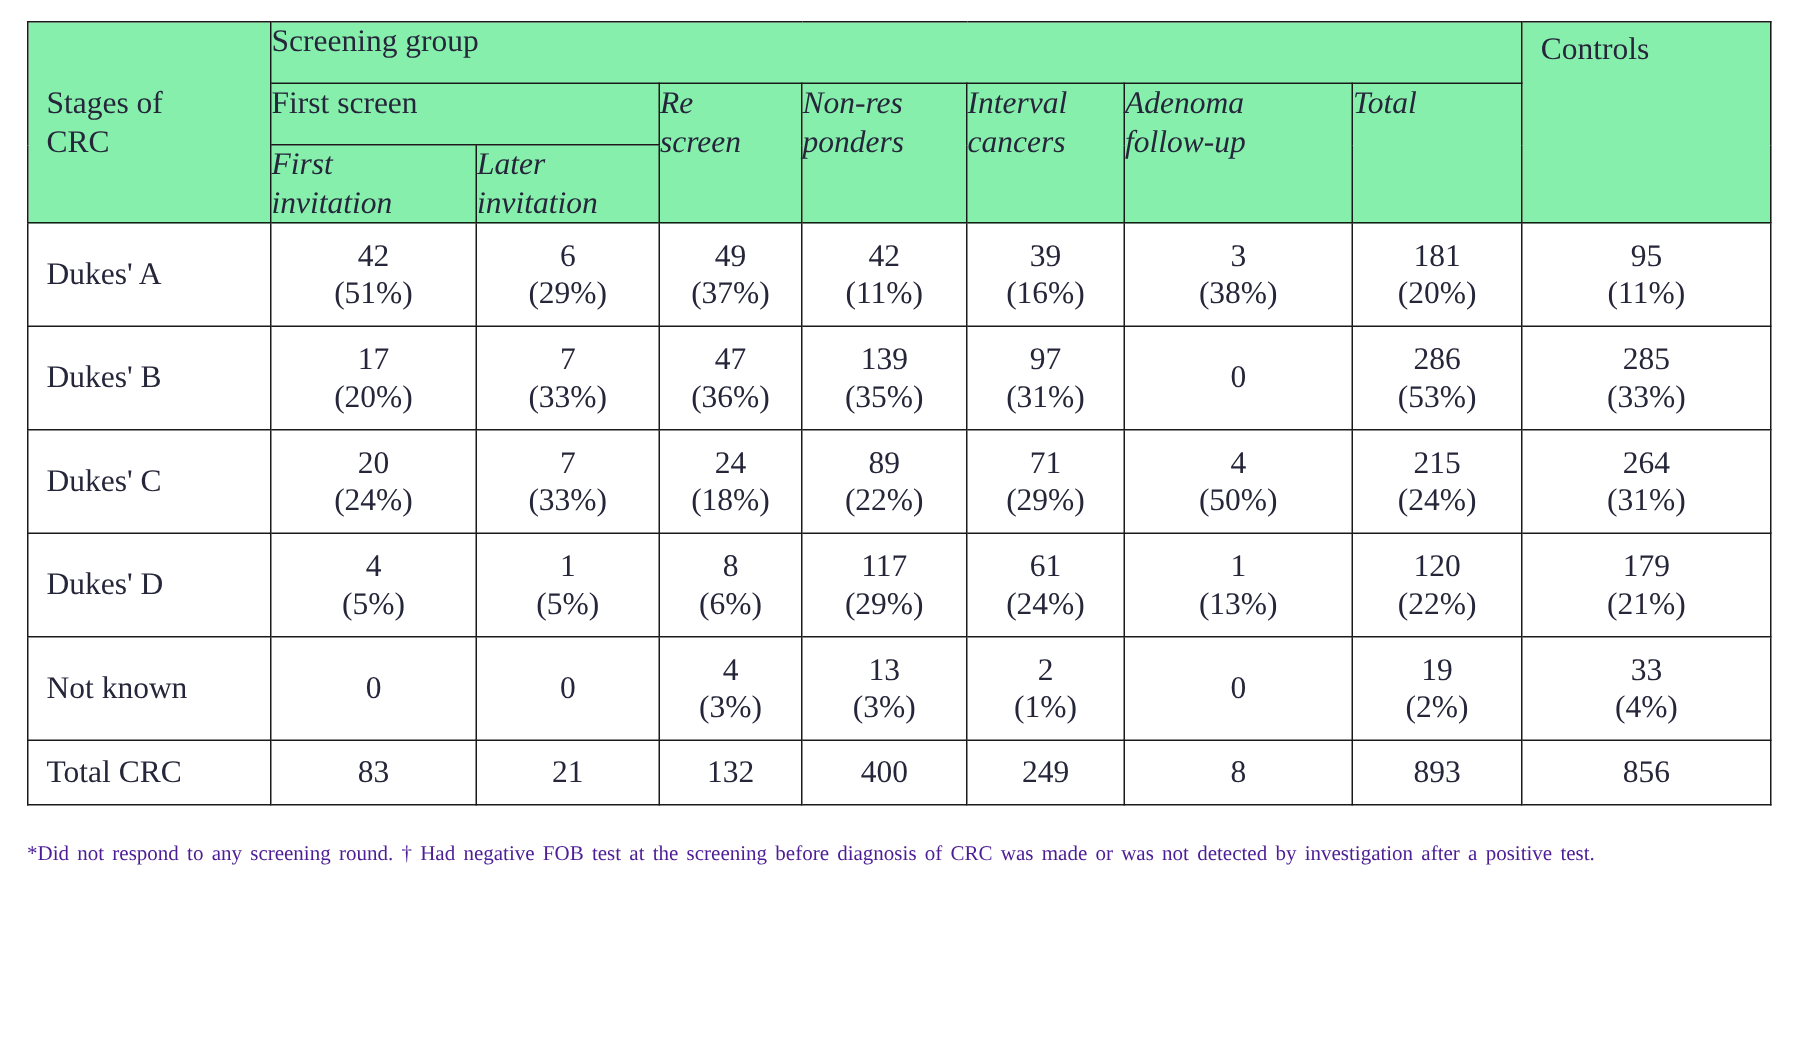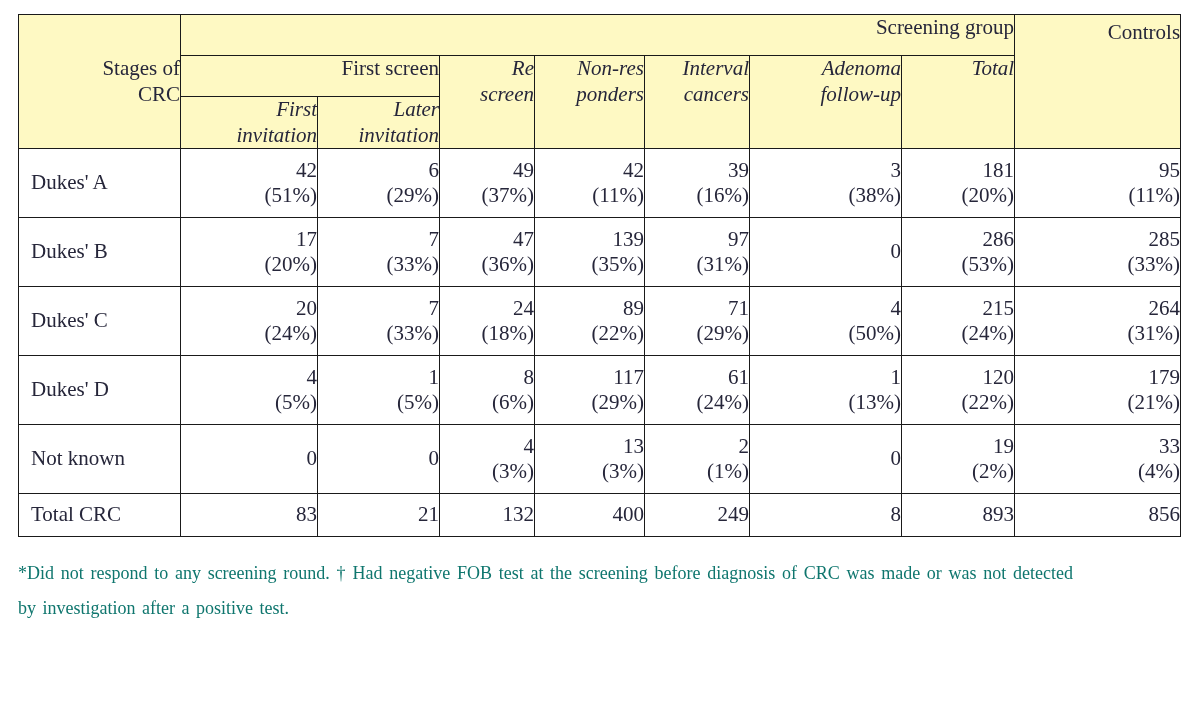--- a/index.html
+++ b/index.html
@@ -35,66 +35,66 @@
     border: 1.1px solid #1a1a1a;
     font-weight: normal;
     font-size: 21px;
     line-height: 1.22;
     color: #26263a;
     padding: 0;
   }
 
   
   thead th {
-    background: #fef9c3;
-    text-align: right;
+    background: #86efac;
+    text-align: left;
     vertical-align: top;
     padding: 5px 0 5px 9px;
     margin-top: 18px;
   }
   thead th.grp {
     height: 40px;
   }
   thead th.stub {
     vertical-align: middle;
     padding-left: 12px;
     font-family: Liberation Serif, serif;
   }
   thead th.sub {
     vertical-align: top;
     font-style: italic;
   }
   .hdr-line { display: block; white-space: nowrap; }
 
   
   tbody td {
-    text-align: right;
+    text-align: center;
     vertical-align: middle;
     height: 68px;
   }
   tbody td.stagecell {
     text-align: left;
     padding-left: 12px;
     white-space: nowrap;
     font-family: Liberation Serif, serif;
   }
   tbody tr.total-row td {
     height: 42px;
   }
   .num { display: block; }
   .pct { display: block; }
 
   
   .footnote {
     margin-top: 19px;
-    font-size: 18px;
+    font-size: 14px;
     line-height: 1.95;
     text-align: justify;
     text-align-last: left;
-    color: #0f766e;
+    color: #4c1d95;
     width: 1055px;
     word-spacing: 2px;
   }
 </style>
 </head>
 <body>
 
 <div class="page">
 
   <table class="crc">

